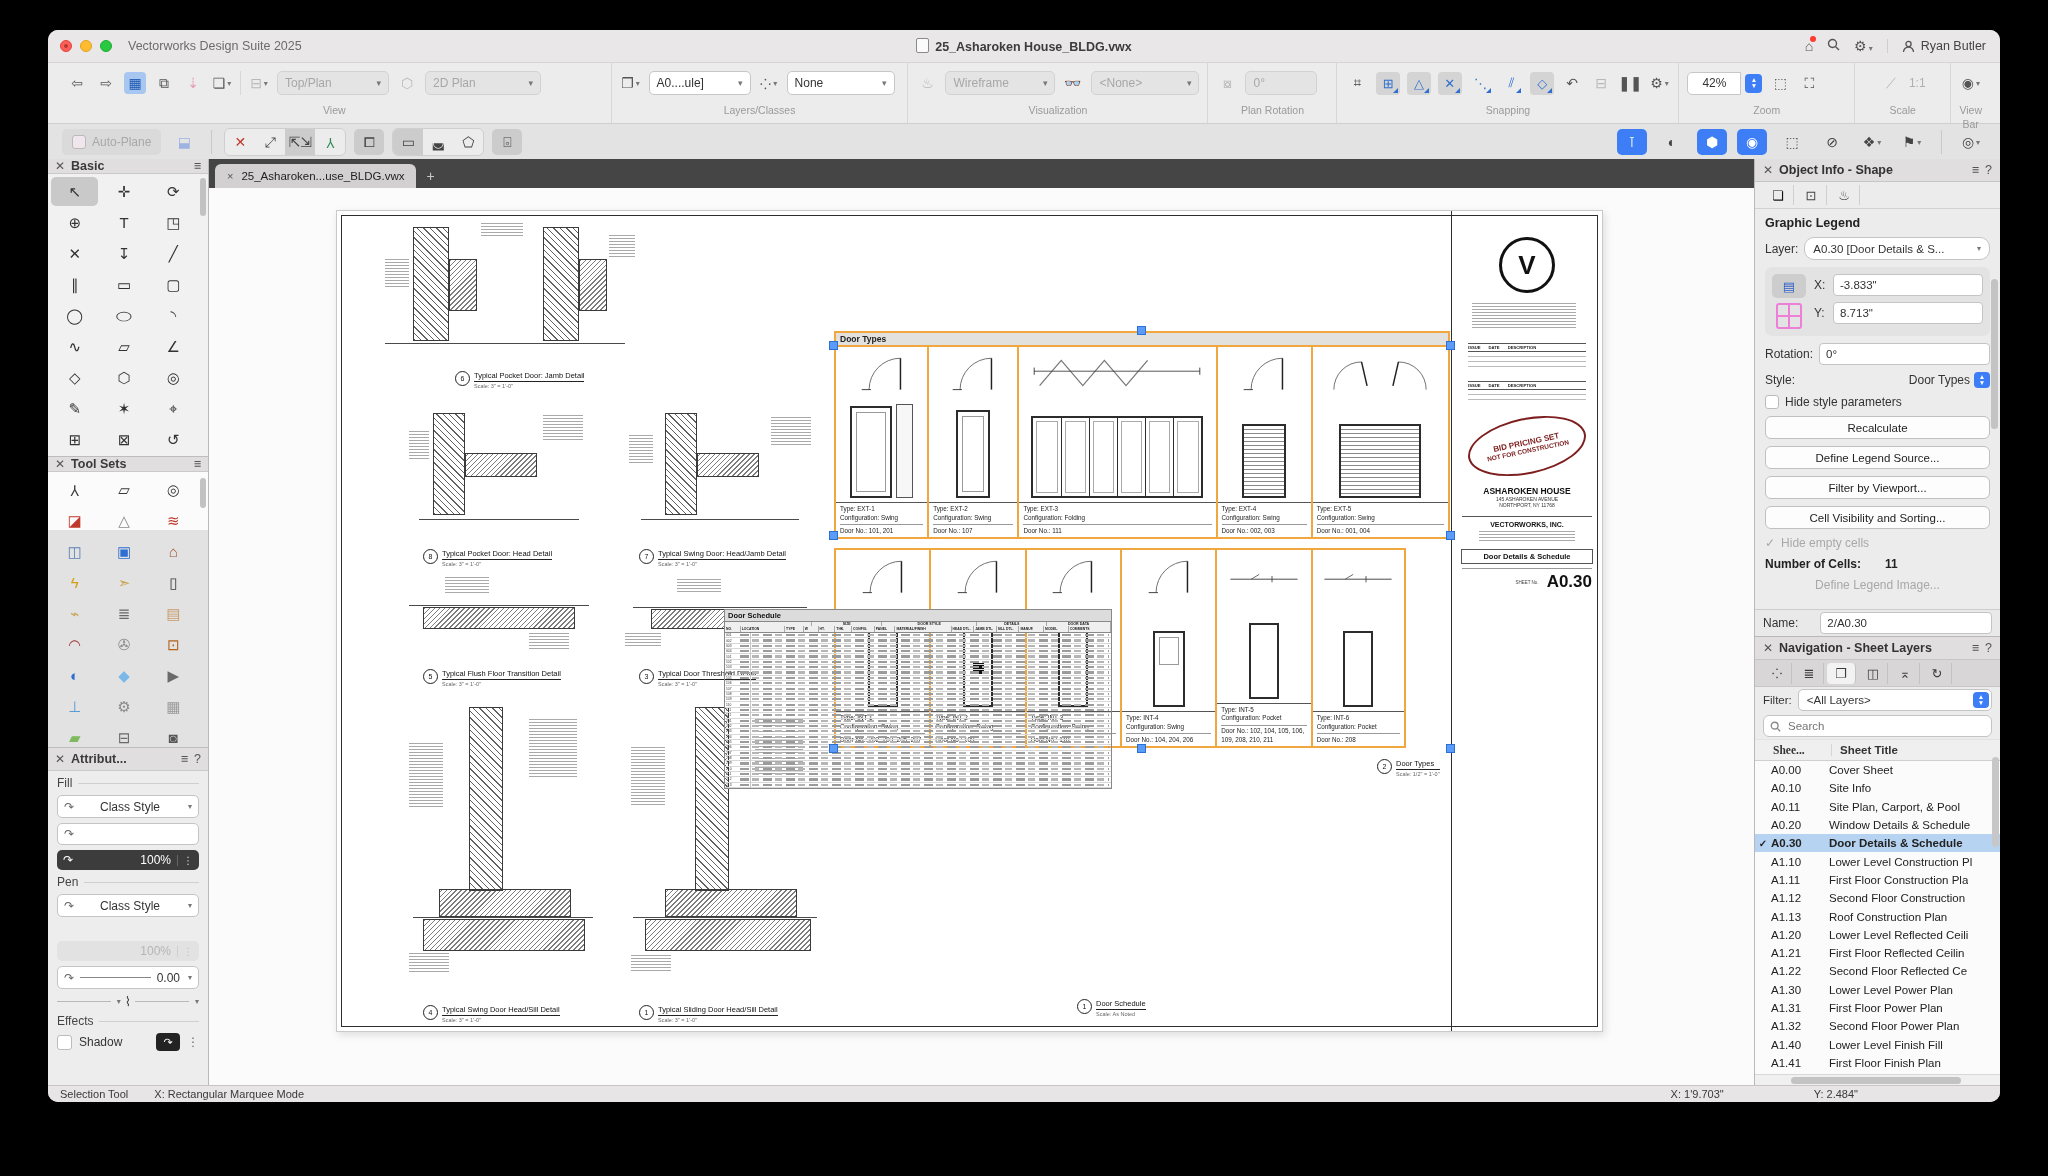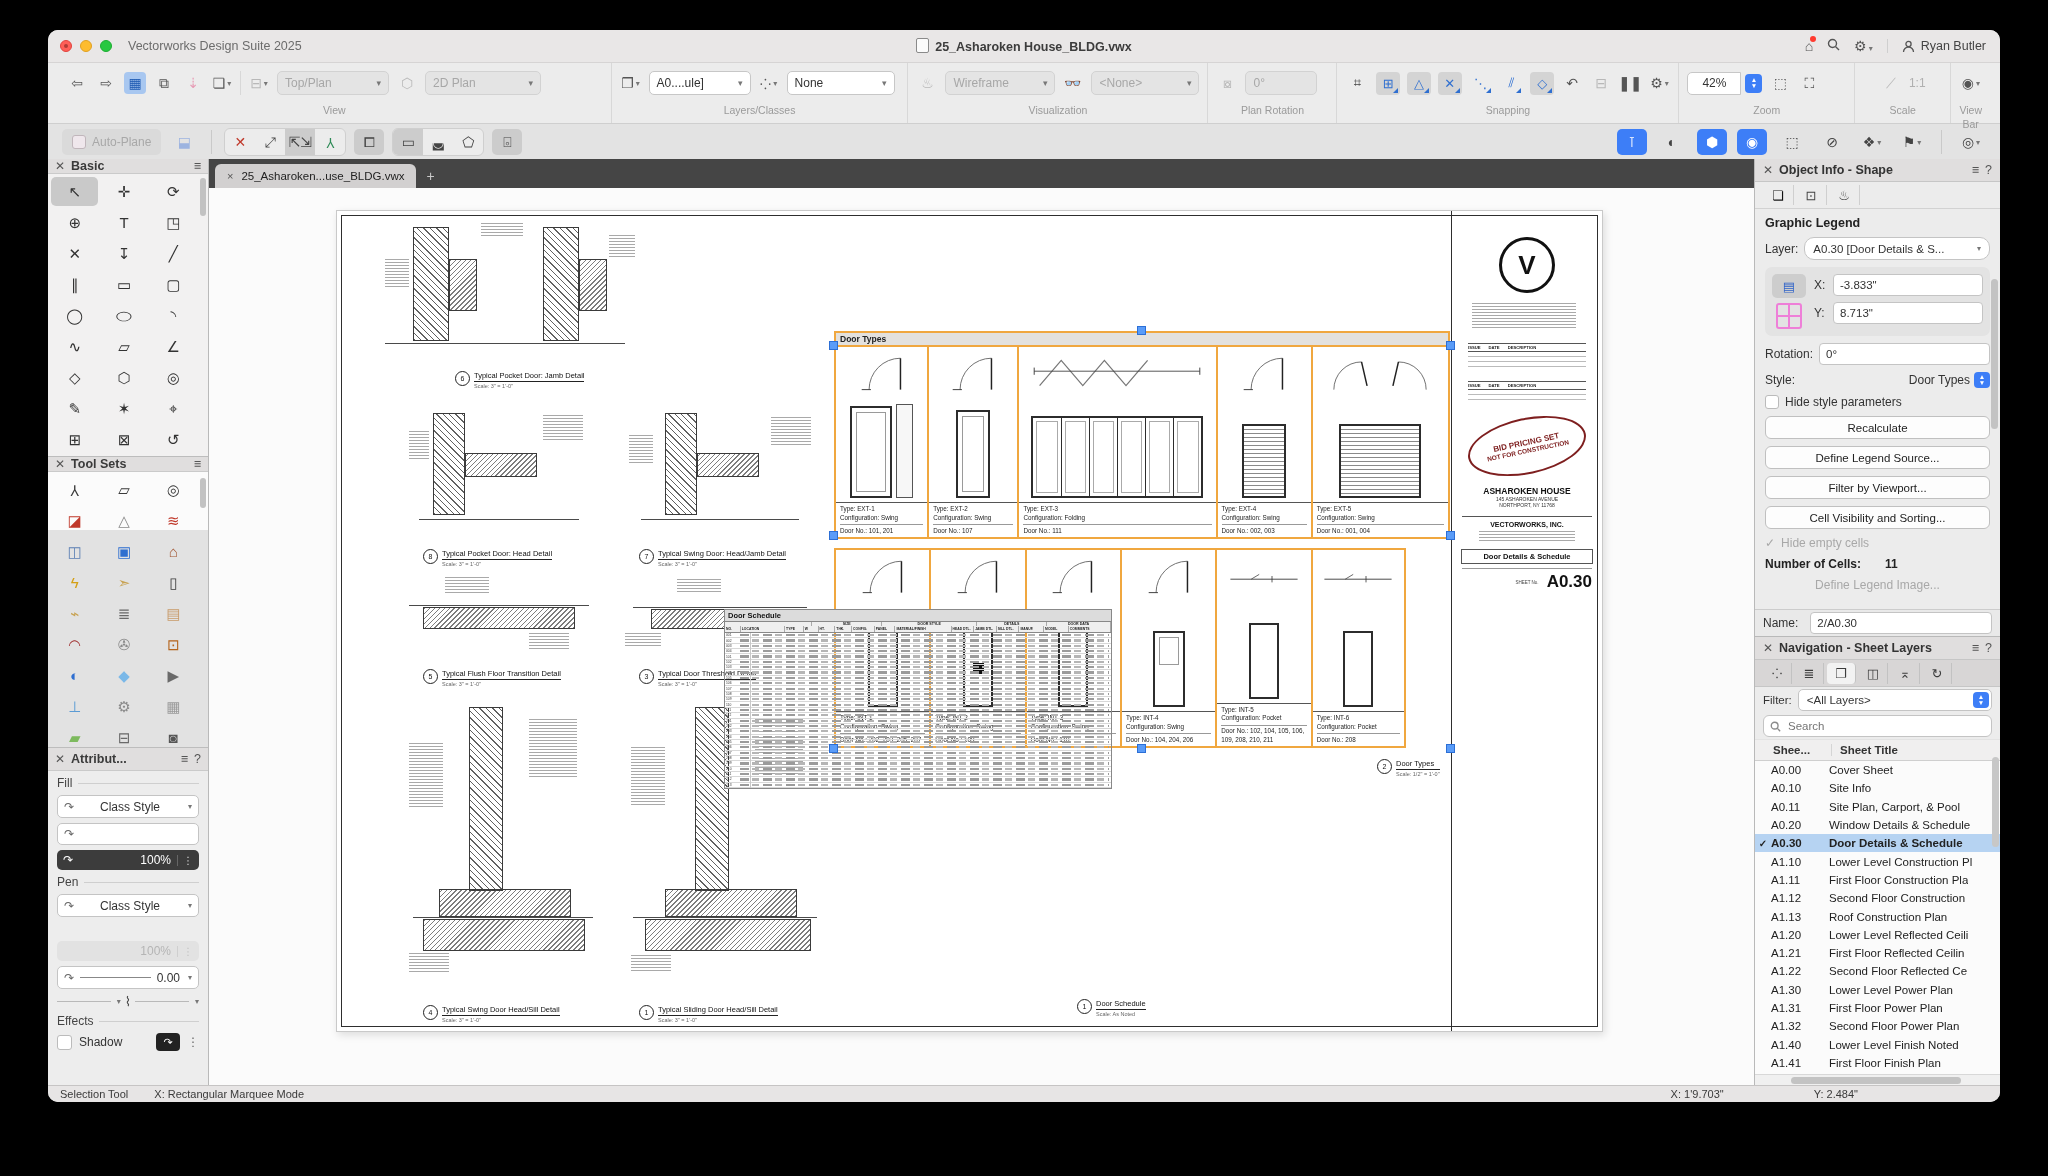--- a/index.html
+++ b/index.html
@@ -187,33 +187,33 @@
      linear-gradient(#ee7fd8,#ee7fd8) 50% 0/2px 100% no-repeat,
      linear-gradient(#ee7fd8,#ee7fd8) 0 50%/100% 2px no-repeat;}
   .xyfields{flex:1;display:flex;flex-direction:column;gap:6px;}
   .xyrow{display:flex;align-items:center;gap:5px;}
   .xyrow .l{width:14px;color:#333;}
   .field{flex:1;height:20px;background:#fff;border:1px solid #c4c4c4;border-radius:4px;display:flex;align-items:center;padding:0 6px;font-size:11.5px;}
   .oi-right{width:92px;}
   .oi-btn{height:21px;background:#fdfdfd;border:1px solid #c0c0c0;border-radius:6px;display:flex;align-items:center;justify-content:center;font-size:11.5px;color:#222;}
   .oi-dim{color:#a8a8a8;}
   .oi-cells{display:flex;gap:24px;font-weight:bold;color:#222;}
-  .oi-namerow{position:absolute;left:0;right:0;bottom:0;height:26px;display:flex;align-items:center;gap:12px;padding:0 8px;border-top:1px solid #cccccc;background:#e9e9e9;}
+  .oi-namerow{position:absolute;left:0;right:0;bottom:0;height:26px;display:flex;align-items:center;gap:22px;padding:0 8px;border-top:1px solid #cccccc;background:#e9e9e9;}
   .oi-sb{position:absolute;right:2px;top:120px;width:7px;height:150px;background:#c3c3c3;border-radius:4px;}
   #navpanel{flex:1;display:flex;flex-direction:column;position:relative;border-top:1px solid #b9b9b9;}
   .nav-icons{height:26px;display:flex;align-items:center;gap:3px;padding:0 8px;background:#d8d6d6;border-bottom:1px solid #c6c6c6;}
   .nav-ic{width:28px;height:21px;display:flex;align-items:center;justify-content:center;font-size:13px;color:#3c3c3c;border-right:1px solid #c2c2c2;}
   .nav-ic.sel{background:#f2f2f2;border-radius:4px;}
   .nav-filter{height:26px;display:flex;align-items:center;gap:6px;padding:0 8px;font-size:11.5px;}
   .nav-filter .fdd{flex:1;height:20px;background:#fff;border:1px solid #c4c4c4;border-radius:5px;display:flex;align-items:center;justify-content:space-between;padding:0 2px 0 8px;}
   .nav-search{height:26px;display:flex;align-items:center;padding:0 8px;}
   .nav-search .box{flex:1;height:20px;background:#fff;border:1px solid #c4c4c4;border-radius:6px;display:flex;align-items:center;gap:5px;padding:0 6px;}
   .nav-search input{border:none;outline:none;flex:1;font-size:11.5px;font-family:"Liberation Sans",sans-serif;color:#333;background:transparent;}
   .nav-cols{height:20px;display:flex;align-items:center;font-size:11.5px;font-weight:bold;color:#333;background:#f0efef;border-bottom:1px solid #cfcfcf;border-top:1px solid #e3e3e3;}
-  .nav-cols .c1{width:58px;padding-left:18px;border-right:1px solid #d5d5d5;}
+  .nav-cols .c1{width:58px;padding-left:18px;border-right:1px solid #d5d5d5;font-family:Liberation Serif, serif;}
   .nav-cols .c2{padding-left:8px;}
   .sheetlist{flex:1;background:#fbfbfb;overflow:hidden;position:relative;}
   .srow{height:18.3px;display:flex;align-items:center;font-size:11.5px;color:#222;white-space:nowrap;}
   .srow .chk{width:16px;text-align:center;font-size:10px;color:#222;flex:none;}
   .srow .no{width:58px;flex:none;}
   .srow .ti{overflow:hidden;text-overflow:clip;}
   .srow.sel{background:#b6d3f2;font-weight:bold;}
   .nav-hsb{height:11px;background:#f0f0f0;border-top:1px solid #d8d8d8;position:relative;}
   .nav-hsb .th{position:absolute;left:36px;top:2px;width:170px;height:7px;border-radius:4px;background:#c3c3c3;}
   .nav-vsb{position:absolute;right:1px;top:120px;width:7px;height:90px;background:#c7c7c7;border-radius:4px;}
@@ -1378,21 +1378,21 @@
               <span class="ti">First Floor Power Plan</span>
             </div>
             <div class="srow">
               <span class="chk"></span>
               <span class="no">A1.32</span>
               <span class="ti">Second Floor Power Plan</span>
             </div>
             <div class="srow">
               <span class="chk"></span>
               <span class="no">A1.40</span>
-              <span class="ti">Lower Level Finish Noted</span>
+              <span class="ti">Lower Level Finish Fill</span>
             </div>
             <div class="srow">
               <span class="chk"></span>
               <span class="no">A1.41</span>
               <span class="ti">First Floor Finish Plan</span>
             </div>
           </div>
         <div class="nav-vsb"></div>
         <div class="nav-hsb">
             <div class="th"></div>

